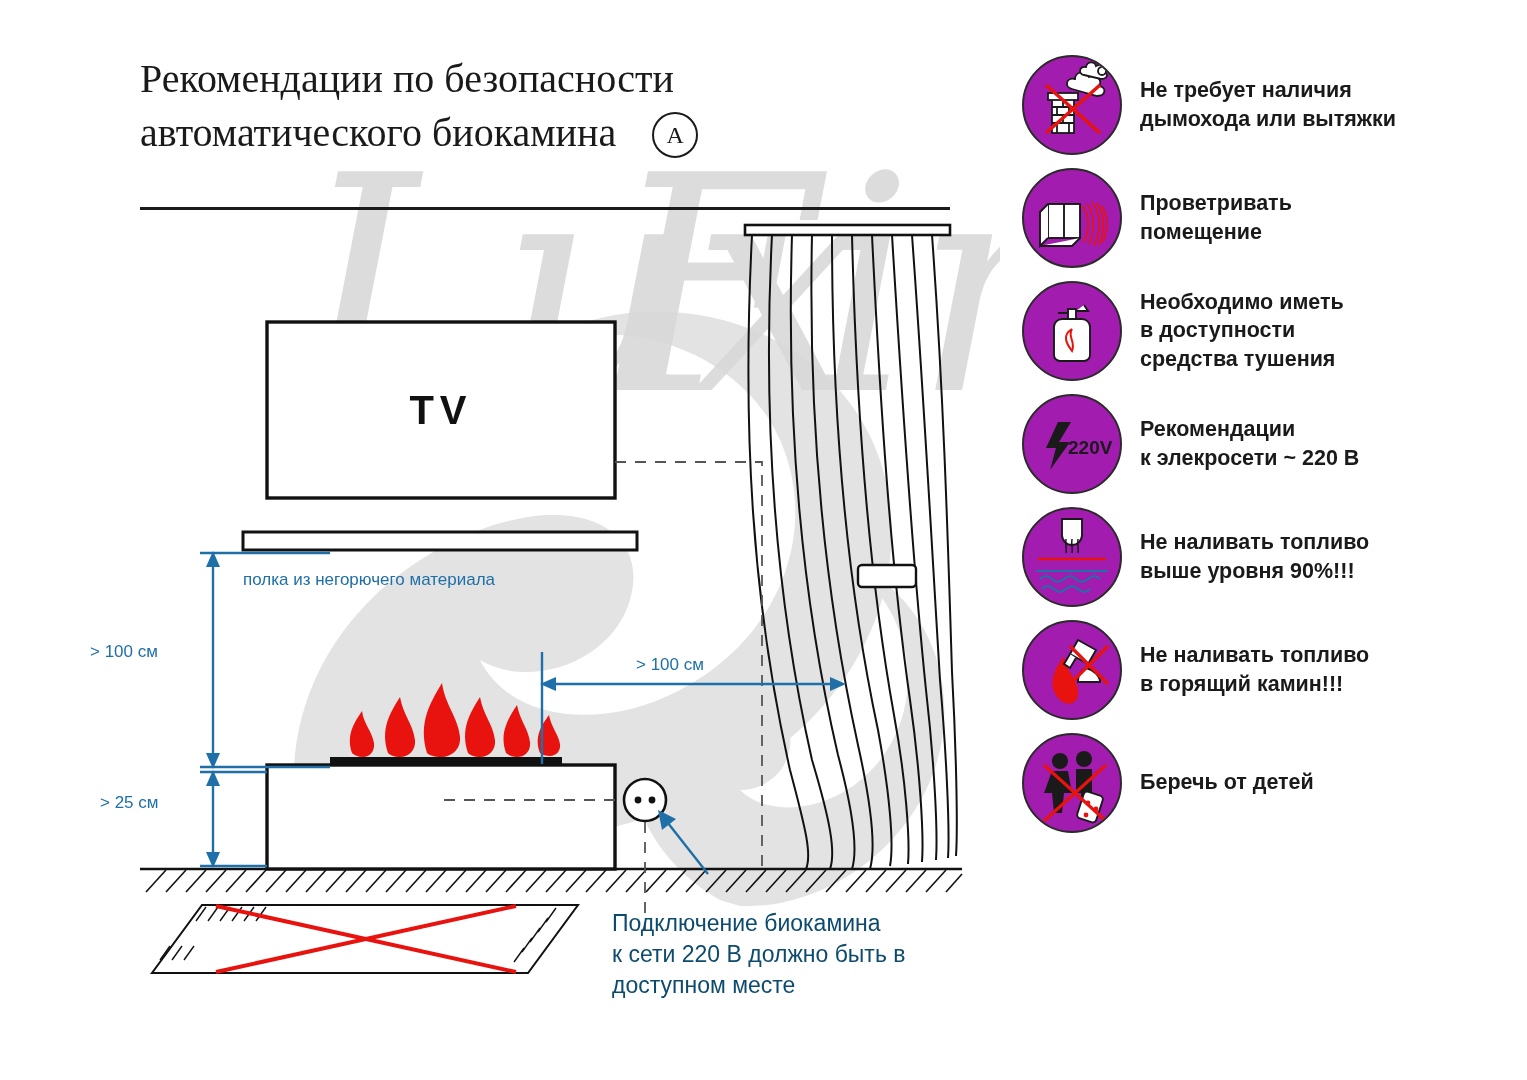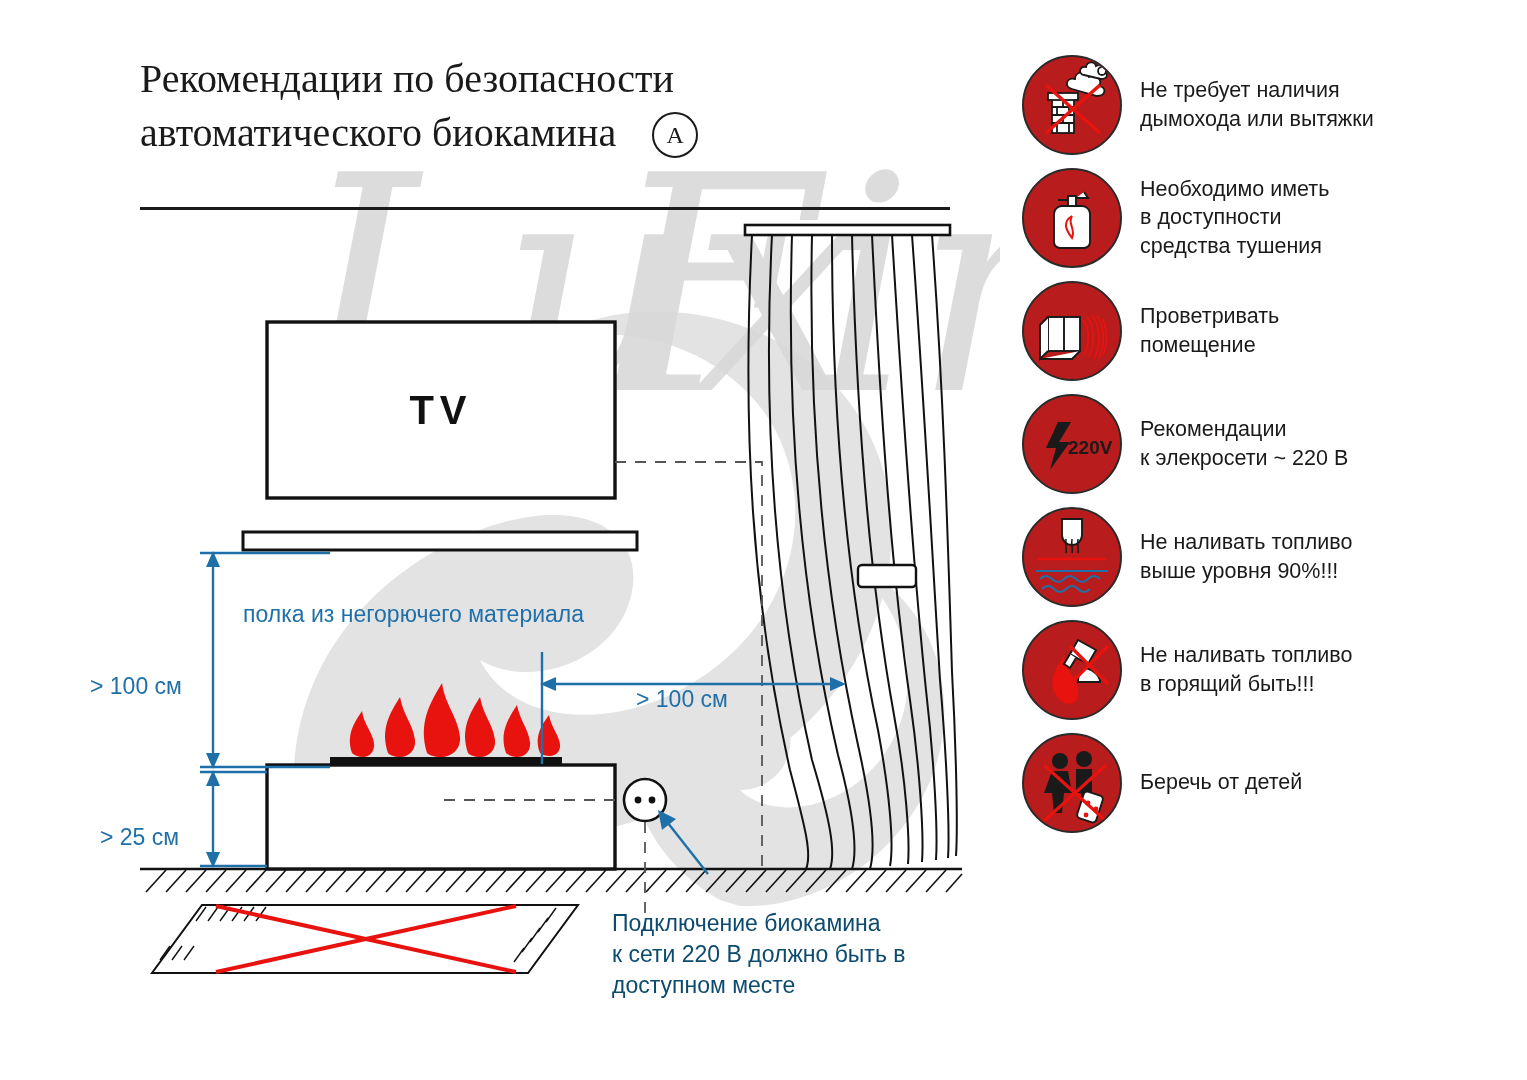--- a/index.html
+++ b/index.html
@@ -74,23 +74,22 @@
   .diagram {
     position: absolute;
     left: 0;
     top: 0;
     width: 1000px;
     height: 1080px;
   }
   .diag-label {
     position: absolute;
     color: #1f6fa8;
-    font-size: 23px;
+    font-size: 17px;
     white-space: nowrap;
-    margin-top: 31px;
   }
   .tv-text {
     position: absolute;
     left: 267px;
     top: 322px;
     width: 348px;
     height: 176px;
     display: flex;
     align-items: center;
     justify-content: center;
@@ -123,26 +122,27 @@
     gap: 18px;
   }
   .icon-badge {
     width: 96px;
     height: 96px;
     border-radius: 50%;
     border: 2.5px solid #2b2b2b;
     flex: 0 0 auto;
     position: relative;
     overflow: hidden;
-    background: #b91c1c;
+    background: #a21caf;
   }
   .icon-text {
     font-size: 21.5px;
     color: #1a1a1a;
     line-height: 1.32;
+    font-weight: bold;
   }
   .icon-text div { white-space: nowrap; }
 </style>
 </head>
 <body>
 
 <div class="page">
 
   <div class="watermark">
     <svg width="820" height="960" viewBox="0 0 820 960" fill="none">
@@ -372,41 +372,20 @@
       <div class="icon-text">
         <div>Не требует наличия</div>
         <div>дымохода или вытяжки</div>
       </div>
     </div>
 
     <div class="icon-row">
       <div class="icon-badge">
         <svg width="96" height="96" viewBox="0 0 96 96" fill="none">
           <g stroke="#1a1a1a" stroke-width="1.9" fill="#fff">
-            <path d="M38 36 h20 a8 8 0 0 1 8 8 v28 a6 6 0 0 1 -6 6 h-24 a6 6 0 0 1 -6 -6 v-28 a8 8 0 0 1 8 -8 z"></path>
-            <rect x="44" y="26" width="8" height="10"></rect>
-            <path d="M52 28 h12 l-4 -6"></path>
-            <path d="M44 30 h-10"></path>
-          </g>
-          <g stroke="#e8130f" stroke-width="2" fill="none">
-            <path d="M48 46 c-5 8 4 12 0 22 -6-8 -10-16 0-22 z"></path>
-          </g>
-        </svg>
-      </div>
-      <div class="icon-text">
-        <div>Необходимо иметь</div>
-        <div>в доступности</div>
-        <div>средства тушения</div>
-      </div>
-    </div>
-
-    <div class="icon-row">
-      <div class="icon-badge">
-        <svg width="96" height="96" viewBox="0 0 96 96" fill="none">
-          <g stroke="#1a1a1a" stroke-width="1.9" fill="#fff">
             <rect x="24" y="34" width="32" height="34"></rect>
             <path d="M24 34 l-8 8 v34 l8 -8"></path>
             <path d="M16 76 h32 l8 -8"></path>
             <line x1="40" y1="34" x2="40" y2="68"></line>
           </g>
           <g stroke="#e8130f" stroke-width="1.7" fill="none">
             <path d="M58 36 c8 8 8 24 2 36"></path>
             <path d="M63 34 c8 10 8 26 2 40"></path>
             <path d="M68 32 c9 12 9 30 2 44"></path>
             <path d="M73 33 c8 12 8 28 2 42"></path>
@@ -416,20 +395,41 @@
       </div>
       <div class="icon-text">
         <div>Проветривать</div>
         <div>помещение</div>
       </div>
     </div>
 
     <div class="icon-row">
       <div class="icon-badge">
         <svg width="96" height="96" viewBox="0 0 96 96" fill="none">
+          <g stroke="#1a1a1a" stroke-width="1.9" fill="#fff">
+            <path d="M38 36 h20 a8 8 0 0 1 8 8 v28 a6 6 0 0 1 -6 6 h-24 a6 6 0 0 1 -6 -6 v-28 a8 8 0 0 1 8 -8 z"></path>
+            <rect x="44" y="26" width="8" height="10"></rect>
+            <path d="M52 28 h12 l-4 -6"></path>
+            <path d="M44 30 h-10"></path>
+          </g>
+          <g stroke="#e8130f" stroke-width="2" fill="none">
+            <path d="M48 46 c-5 8 4 12 0 22 -6-8 -10-16 0-22 z"></path>
+          </g>
+        </svg>
+      </div>
+      <div class="icon-text">
+        <div>Необходимо иметь</div>
+        <div>в доступности</div>
+        <div>средства тушения</div>
+      </div>
+    </div>
+
+    <div class="icon-row">
+      <div class="icon-badge">
+        <svg width="96" height="96" viewBox="0 0 96 96" fill="none">
           <g fill="#1a1a1a">
             <path d="M34 26 l-12 26 h10 l-6 22 20 -28 h-11 l12 -20 z"></path>
           </g>
           <text x="44" y="58" font-family="Liberation Sans, sans-serif" font-size="19" font-weight="bold" fill="#1a1a1a">220V</text>
         </svg>
       </div>
       <div class="icon-text">
         <div>Рекомендации</div>
         <div>к элекросети ~ 220 В</div>
       </div>
@@ -474,21 +474,21 @@
             <path d="M62 46 c8 2 14 8 14 14 h-22 c0 -8 4 -12 8 -14 z"></path>
           </g>
           <g stroke="#e8130f" stroke-width="3.2">
             <line x1="46" y1="24" x2="84" y2="62"></line>
             <line x1="84" y1="24" x2="46" y2="62"></line>
           </g>
         </svg>
       </div>
       <div class="icon-text">
         <div>Не наливать топливо</div>
-        <div>в горящий быть!!!</div>
+        <div>в горящий камин!!!</div>
       </div>
     </div>
 
     <div class="icon-row">
       <div class="icon-badge">
         <svg width="96" height="96" viewBox="0 0 96 96" fill="none">
           <g fill="#1a1a1a">
             <circle cx="36" cy="26" r="8"></circle>
             <path d="M28 36 h16 l4 22 h-8 l-2 20 h-8 l-2 -20 h-8 z"></path>
             <circle cx="60" cy="24" r="8"></circle>

